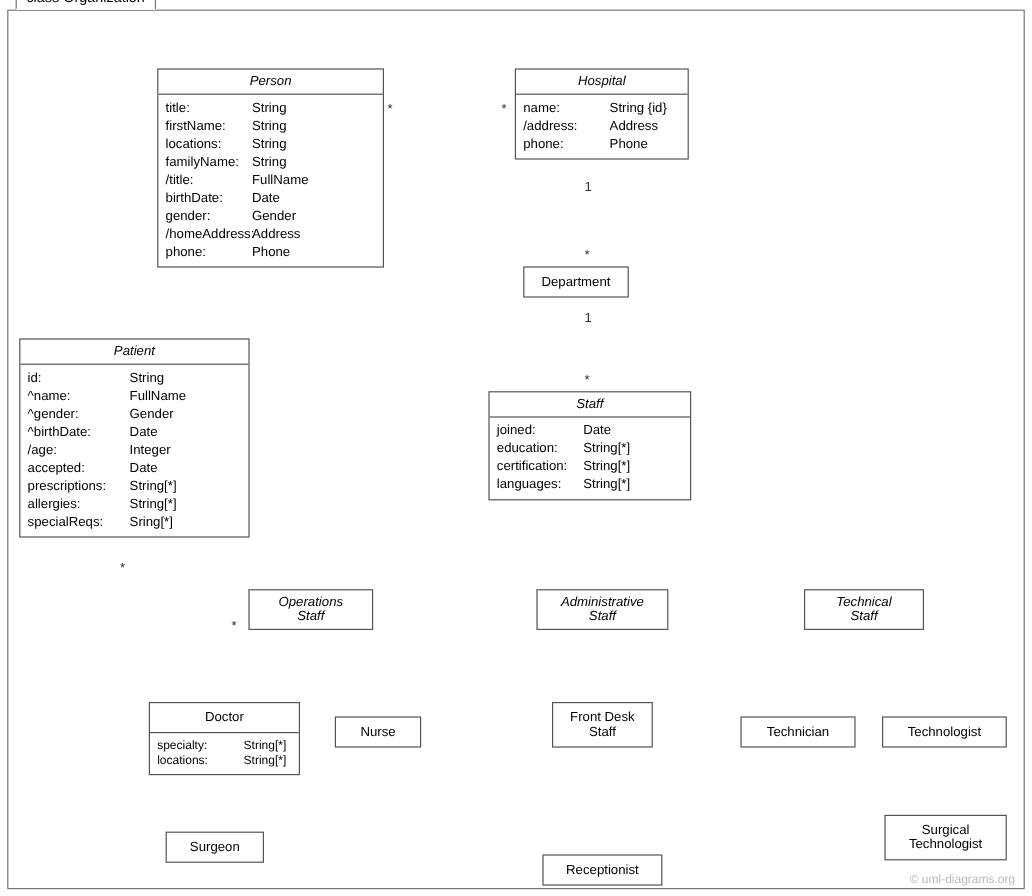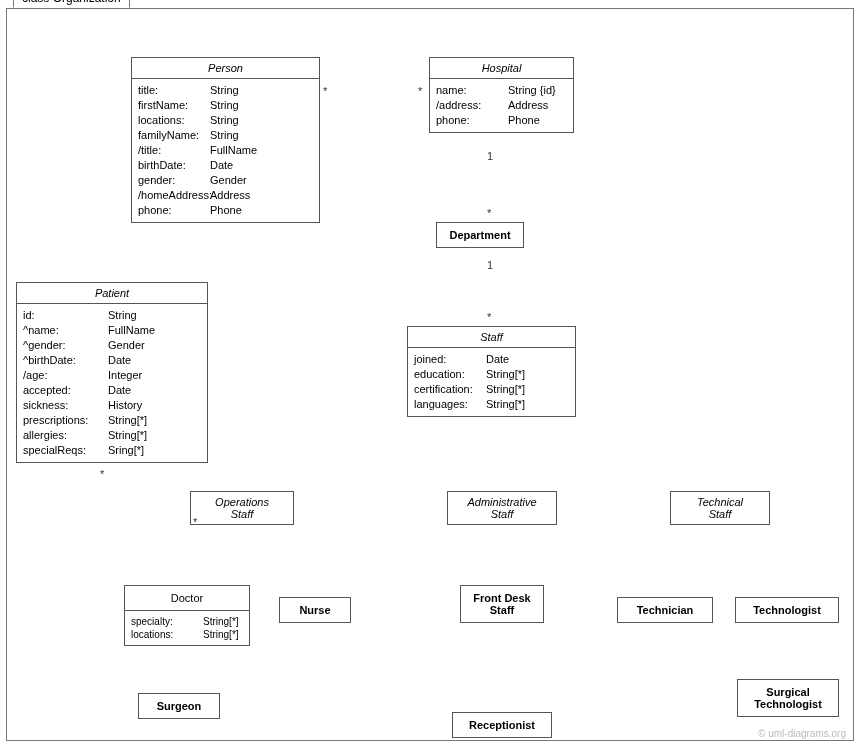--- a/index.html
+++ b/index.html
@@ -56,21 +56,21 @@
   }
   .attrs .row {
     display: flex;
   }
   .attrs .name {
     width: 72px;
   }
   .attrs .wide .name { width: 85px; }
   .plain-title {
     padding: 6px 6px;
-    font-weight: bold;
+    font-weight: normal;
   }
   svg.links {
     position: absolute;
     left: 0; top: 0;
     width: 860px; height: 747px;
     pointer-events: none;
   }
   .mlabel {
     position: absolute;
     font-size: 11px;
@@ -224,24 +224,20 @@
         </div>
         <div class="row wide">
           <div class="name">/age:</div>
           <div>Integer</div>
         </div>
         <div class="row wide">
           <div class="name">accepted:</div>
           <div>Date</div>
         </div>
         <div class="row wide">
-          <div class="name">sickness:</div>
-          <div>History</div>
-        </div>
-        <div class="row wide">
           <div class="name">prescriptions:</div>
           <div>String[*]</div>
         </div>
         <div class="row wide">
           <div class="name">allergies:</div>
           <div>String[*]</div>
         </div>
         <div class="row wide">
           <div class="name">specialReqs:</div>
           <div>Sring[*]</div>
@@ -265,21 +261,21 @@
           <div class="name">certification:</div>
           <div>String[*]</div>
         </div>
         <div class="row">
           <div class="name">languages:</div>
           <div>String[*]</div>
         </div>
       </div>
 </div>
 
-<div class="box" style="left:190px; top:491px; width:102px;">
+<div class="box" style="left:207px; top:491px; width:102px;">
   <div class="title">
     <span>Operations</span><br><span>Staff</span>
   </div>
 </div>
 
 <div class="box" style="left:447px; top:491px; width:108px;">
   <div class="title">
     <span>Administrative</span><br><span>Staff</span>
   </div>
 </div>

